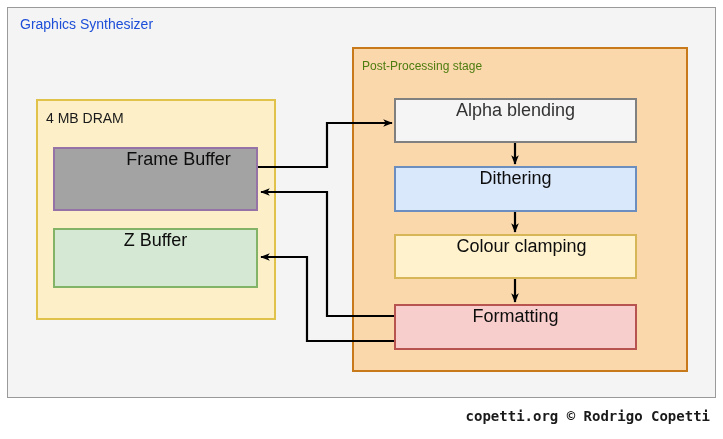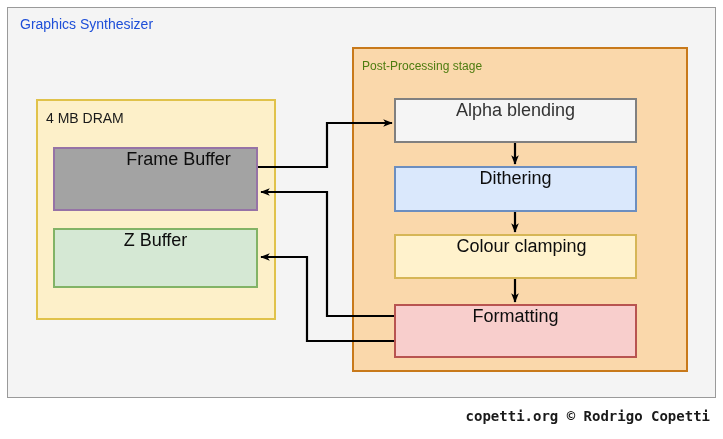--- a/index.html
+++ b/index.html
@@ -107,21 +107,21 @@
   }
   #colour-clamping {
     left: 394px; top: 234px;
     width: 243px; height: 45px;
     background: #fff2cc;
     border: 2px solid #d6b656;
     padding-left: 12px;
   }
   #formatting {
     left: 394px; top: 304px;
-    width: 243px; height: 54px;
+    width: 243px; height: 46px;
     background: #f8cecc;
     border: 2px solid #b85450;
   }
   
   #credit {
     position: absolute;
     left: 370px;
     top: 408px;
     width: 340px;
     text-align: right;

